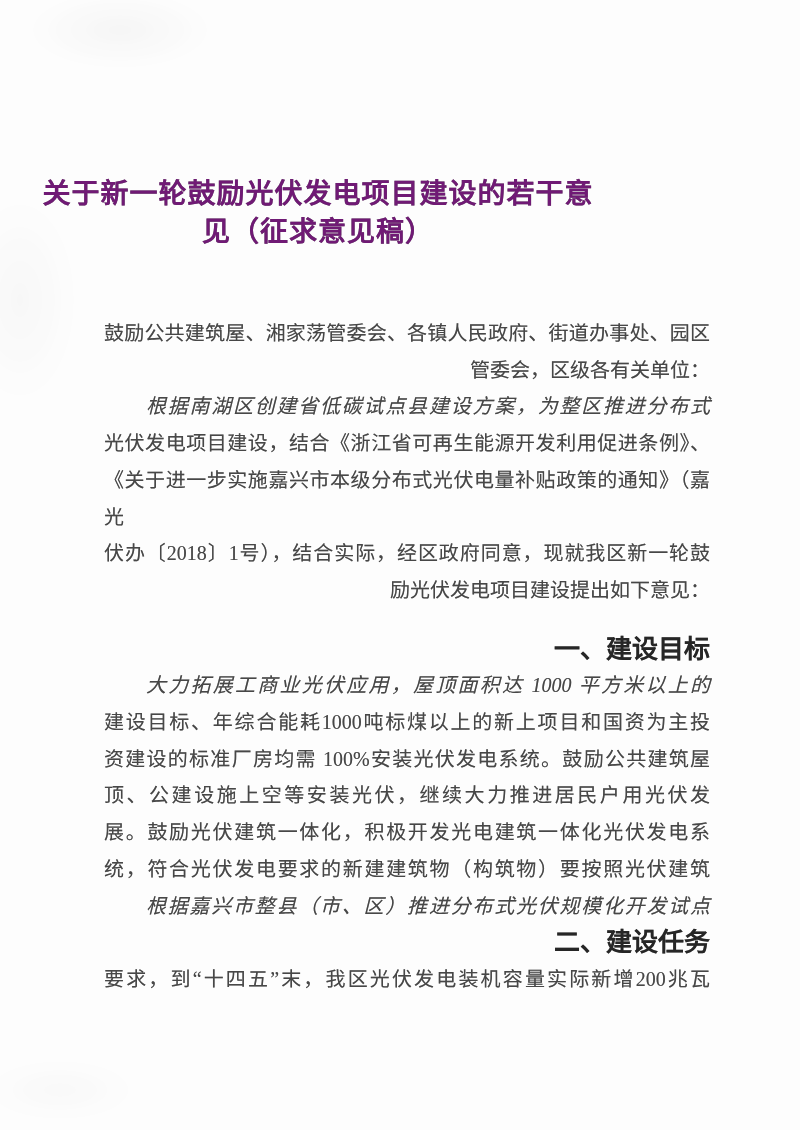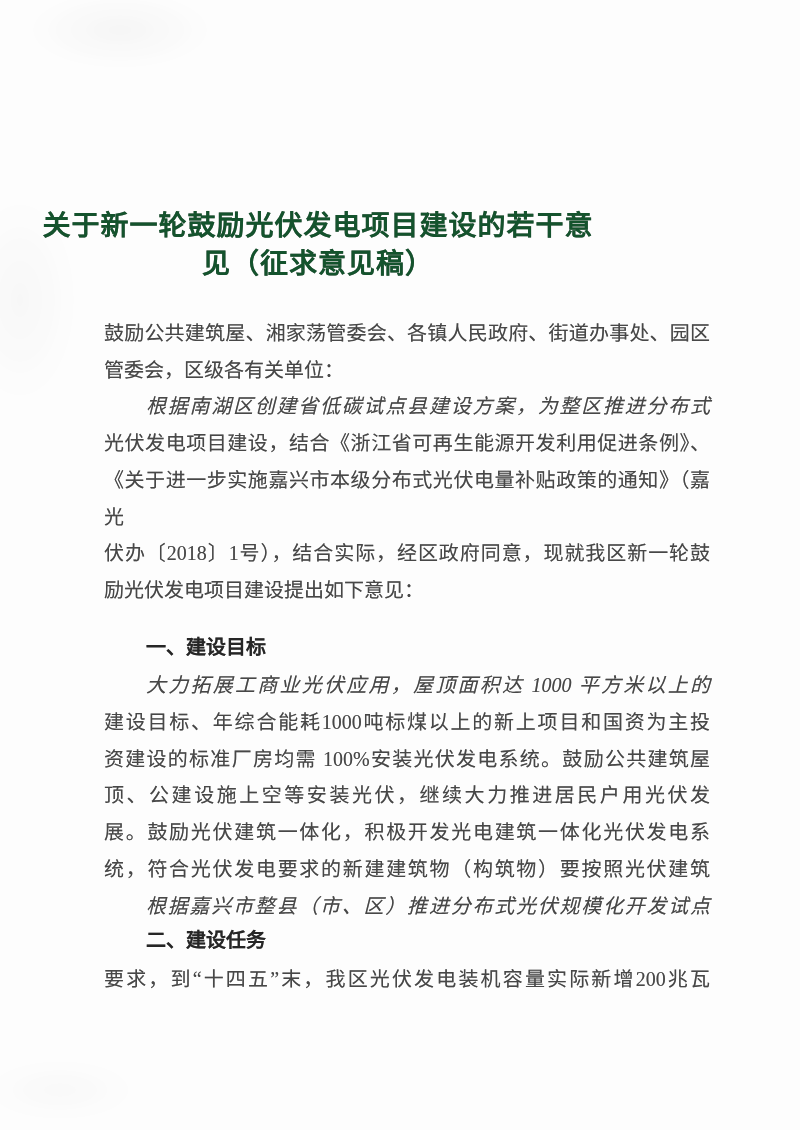--- a/index.html
+++ b/index.html
@@ -22,58 +22,58 @@
     inset: 0;
     pointer-events: none;
     background:
       radial-gradient(140px 60px at 120px 30px, rgba(0,0,0,0.05), rgba(0,0,0,0) 70%),
       radial-gradient(90px 160px at 20px 300px, rgba(0,0,0,0.04), rgba(0,0,0,0) 70%),
       radial-gradient(120px 50px at 60px 1090px, rgba(0,0,0,0.03), rgba(0,0,0,0) 70%);
     opacity: 0.6;
   }
   .doc-title {
     position: absolute;
-    top: 207px;
+    top: 175px;
     left: 0;
     width: 636px;
     text-align: center;
     font-family: "Liberation Sans", "DejaVu Sans", sans-serif;
     font-weight: bold;
     font-size: 28px;
     line-height: 37.5px;
-    color: #14532d;
+    color: #701a75;
     letter-spacing: 1px;
     text-shadow: 0 0 0.5px rgba(20,20,20,0.6);
   }
   .doc-body {
     position: absolute;
     top: 315px;
     left: 104px;
     width: 606px;
     font-size: 20px;
     line-height: 36.7px;
     color: #474747;
     text-shadow: 0 0 0.6px rgba(70,70,70,0.45);
   }
   .line {
-    text-align: left;
+    text-align: right;
   }
   .fill {
     text-align: justify;
     text-align-last: justify;
     text-justify: inter-character;
   }
   .indent {
     text-indent: 42px;
     font-style: italic;
   }
   .heading {
-    font-family: Liberation Mono, monospace;
+    font-family: Liberation Sans, sans-serif;
     font-weight: bold;
-    font-size: 20px;
+    font-size: 26px;
     color: #262626;
     text-indent: 42px;
     text-shadow: 0 0 0.5px rgba(30,30,30,0.5);
   }
   .gap-before {
     margin-top: 22px;
   }
 </style>
 </head>
 <body>

